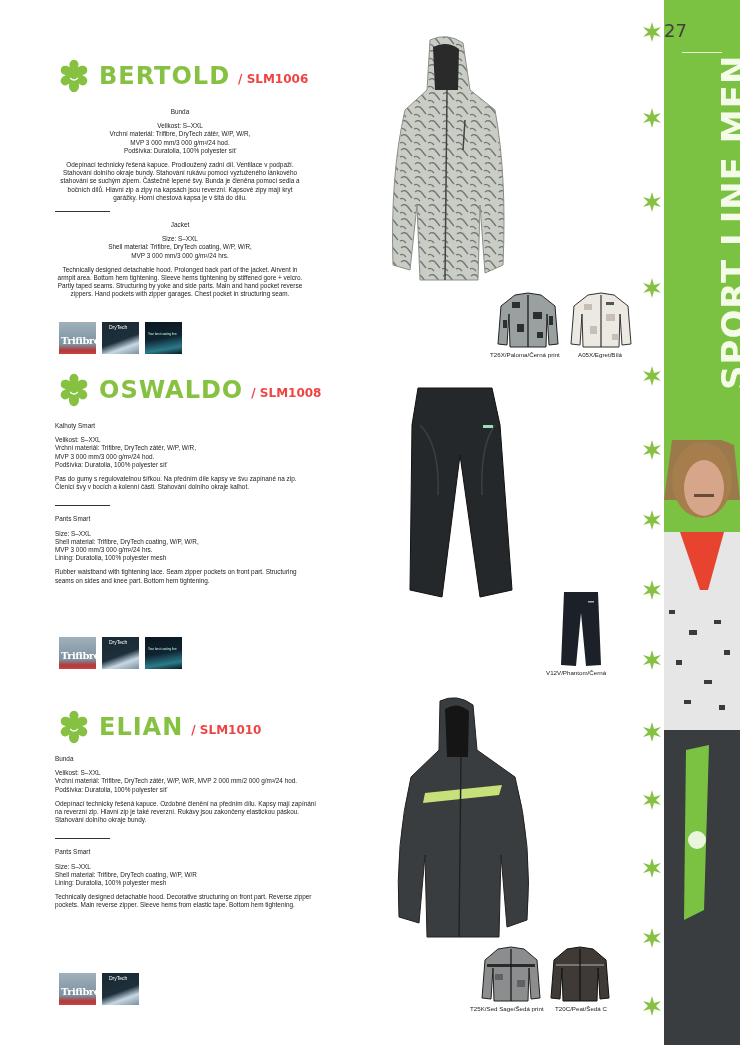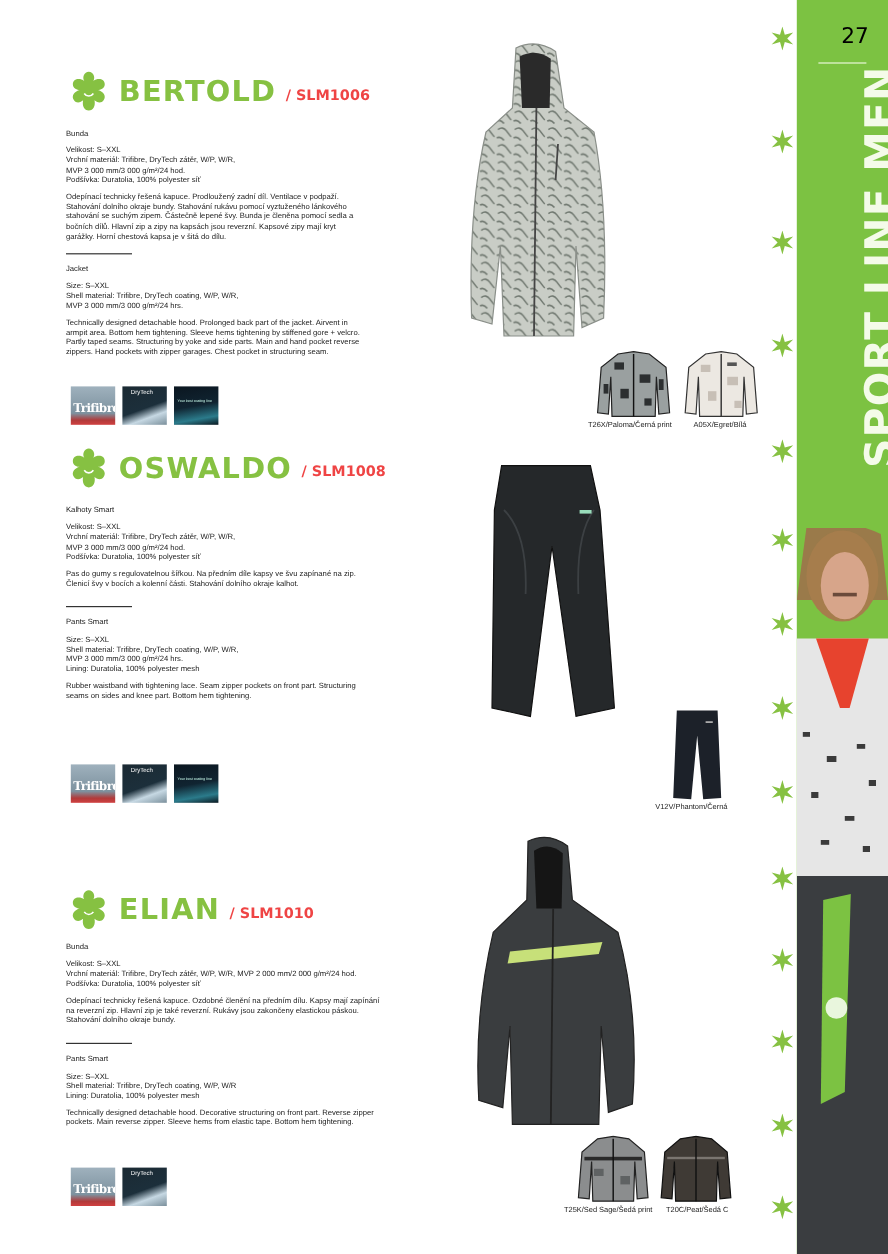--- a/index.html
+++ b/index.html
@@ -23,32 +23,32 @@
   .logo.trifibre span { position: absolute; left: 2px; top: 13px; font-family: "DejaVu Serif", serif; font-weight: bold; font-size: 10px; color: #fff; letter-spacing: -0.5px; }
   .logo.drytech { background: linear-gradient(160deg, #1b2a33 0%, #1c2f3b 55%, #c6d8e3 75%, #7a8f9b 100%); }
   .logo.drytech span { position: absolute; left: 7px; top: 2px; font-size: 5px; color: #fff; }
   .logo.coating { background: linear-gradient(170deg, #0b1620 0%, #102431 50%, #2b7b8b 80%, #0a1820 100%); }
   .logo.coating span { position: absolute; left: 3px; top: 10px; font-size: 3px; color: #cfe; }
 
   .photo { position: absolute; border-radius: 6px; }
   .caption { position: absolute; font-size: 6.2px; color: #222; white-space: nowrap; }
 
   .sidebar { position: absolute; left: 664px; top: 0; width: 76px; height: 1045px; background: #7cc242; overflow: hidden; }
-  .sidebar .pageno { position: absolute; top: 20px; left: 0; width: 60px; text-align: right; font-family: "DejaVu Sans", sans-serif; font-size: 18px; color: #000000; }
+  .sidebar .pageno { position: absolute; top: 20px; left: 0; width: 60px; text-align: left; font-family: "DejaVu Sans", sans-serif; font-size: 18px; color: #404040; }
   .sidebar .pageline { position: absolute; top: 52px; left: 18px; width: 40px; height: 1px; background: #e8f7d8; }
   .sidebar .vtitle { position: absolute; left: 50px; top: 390px; transform-origin: 0 0; transform: rotate(-90deg); font-family: "DejaVu Sans", sans-serif; font-weight: bold; font-size: 34px; letter-spacing: 1px; color: #f4fbe9; white-space: nowrap; }
   .sidebar .model { position: absolute; left: 0; top: 440px; width: 76px; height: 605px; }
 
   .edge-strip { position: absolute; left: 640px; top: 0; width: 24px; height: 1045px; }
   .edge-strip .star { position: absolute; left: 2px; width: 20px; height: 20px; }
 </style>
 </head>
 <body>
 
-<div class="section" style="top:56px;">
+<div class="section" style="top:56px;text-align:center;">
   <div class="title-row">
     <svg class="leaf" viewBox="0 0 40 40">
       <path d="M20 3 C24 3 26 8 24 11 C28 8 34 9 34 14 C34 18 30 19 28 19 C32 20 36 24 33 28 C31 31 27 30 25 28 C26 33 24 37 20 37 C16 37 14 33 15 28 C13 30 9 31 7 28 C4 24 8 20 12 19 C10 19 6 18 6 14 C6 9 12 8 16 11 C14 8 16 3 20 3 Z" fill="#86c142"></path>
       <path d="M16 22 C18 25 22 25 24 22" stroke="#fff" stroke-width="1.4" fill="none"></path>
     </svg>
     <span class="title">BERTOLD</span>
     <span class="code">/ SLM1006</span>
   </div>
   <div class="txt" style="margin-top:12px;">
     <p>Bunda</p>
@@ -162,21 +162,21 @@
   <path d="M20 40 Q40 60 38 110 M95 40 Q80 60 82 110" stroke="#3c4043" stroke-width="1.5" fill="none"></path>
   <rect x="83" y="40" width="10" height="3" fill="#9db"></rect>
 </svg>
 
 <svg style="position:absolute; left:560px; top:591px; width:42px; height:76px;" viewBox="0 0 42 76">
   <path d="M4 1 L38 1 L41 74 L26 75 L21 22 L16 75 L1 74 Z" fill="#1c2129"></path>
   <rect x="28" y="10" width="6" height="1.5" fill="#aaa"></rect>
 </svg>
 <div class="caption" style="left:546px; top:669px;">V12V/Phantom/Černá</div>
 
-<div class="section" style="top:738px;">
+<div class="section" style="top:707px;">
   <div class="title-row">
     <svg class="leaf" viewBox="0 0 40 40">
       <path d="M20 3 C24 3 26 8 24 11 C28 8 34 9 34 14 C34 18 30 19 28 19 C32 20 36 24 33 28 C31 31 27 30 25 28 C26 33 24 37 20 37 C16 37 14 33 15 28 C13 30 9 31 7 28 C4 24 8 20 12 19 C10 19 6 18 6 14 C6 9 12 8 16 11 C14 8 16 3 20 3 Z" fill="#86c142"></path>
       <path d="M16 22 C18 25 22 25 24 22" stroke="#fff" stroke-width="1.4" fill="none"></path>
     </svg>
     <span class="title">ELIAN</span>
     <span class="code">/ SLM1010</span>
   </div>
   <div class="txt" style="margin-top:8px; width:300px;">
     <p>Bunda</p>

